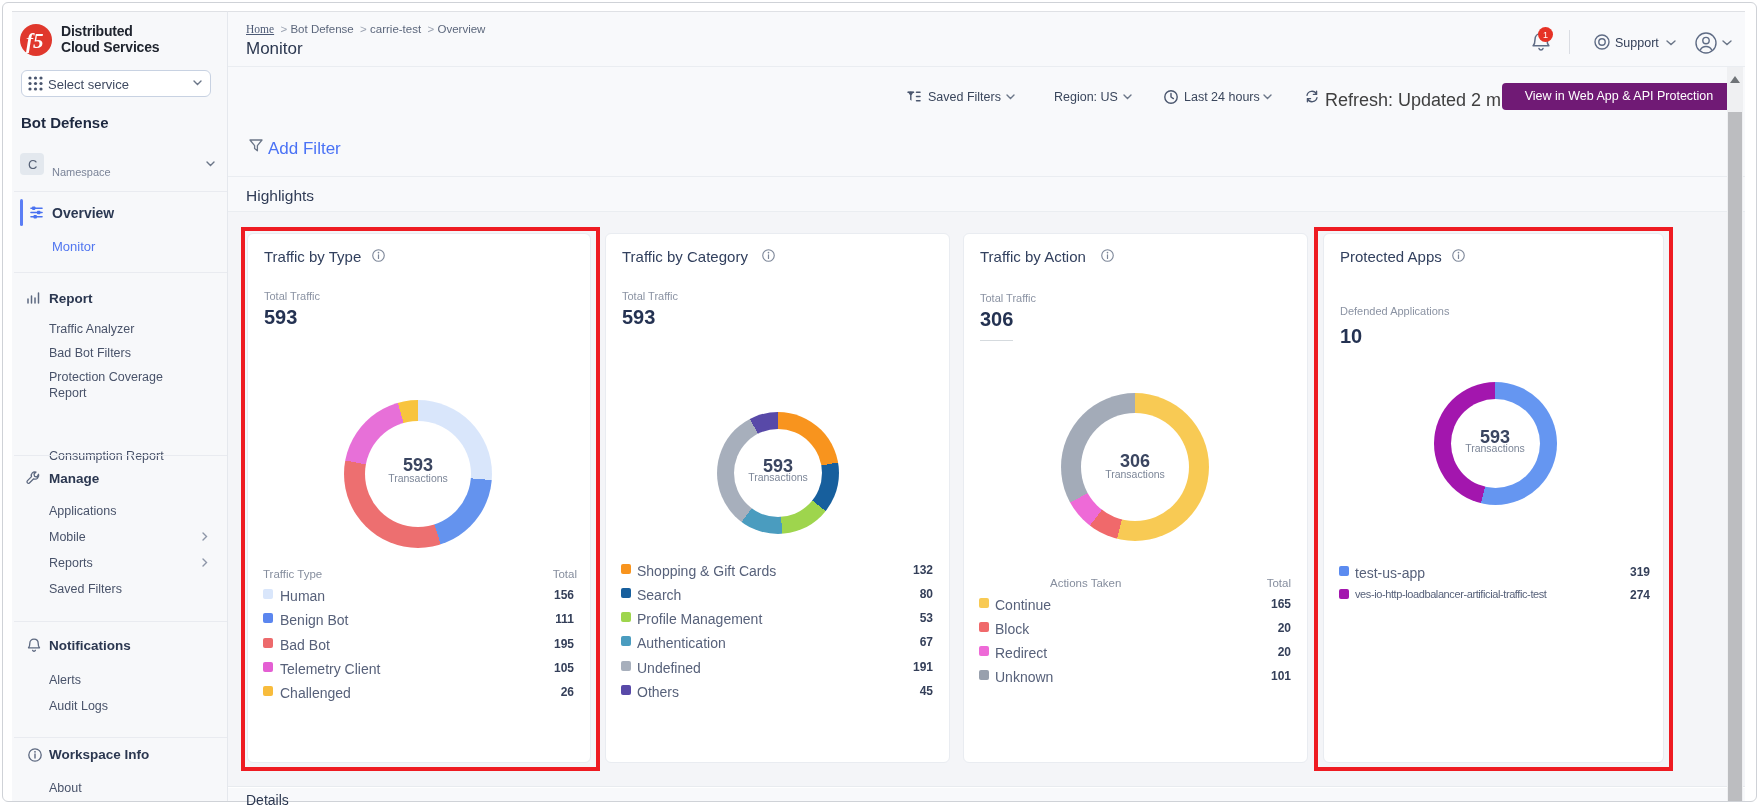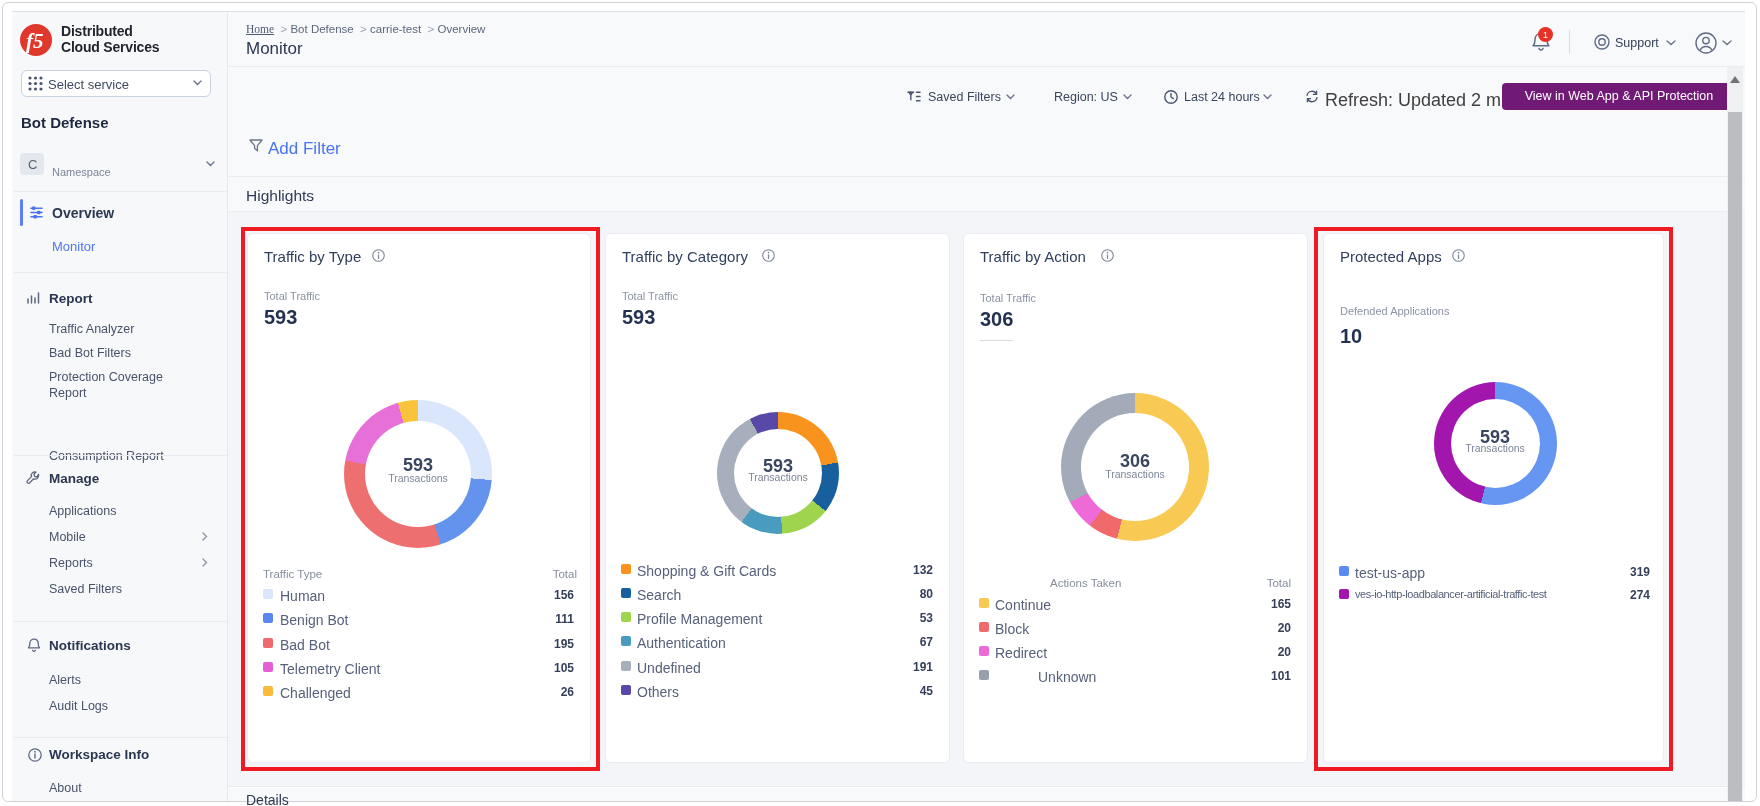--- a/index.html
+++ b/index.html
@@ -305,21 +305,21 @@
   <div class="sq" style="left:979px;top:598px;background:#f8ca54;"></div>
   <div class="lbl" style="left:995px;top:597px;">Continue</div>
   <div class="val" style="left:1231px;top:597px;">165</div>
   <div class="sq" style="left:979px;top:622px;background:#f0696b;"></div>
   <div class="lbl" style="left:995px;top:621px;">Block</div>
   <div class="val" style="left:1231px;top:621px;">20</div>
   <div class="sq" style="left:979px;top:646px;background:#ee6ad7;"></div>
   <div class="lbl" style="left:995px;top:645px;">Redirect</div>
   <div class="val" style="left:1231px;top:645px;">20</div>
   <div class="sq" style="left:979px;top:670px;background:#98a0ad;"></div>
-  <div class="lbl" style="left:995px;top:669px;margin-left:43px;">Unknown</div>
+  <div class="lbl" style="left:995px;top:669px;">Unknown</div>
   <div class="val" style="left:1231px;top:669px;">101</div>
 
   <div class="sq" style="left:1339px;top:566px;background:#5b8bf0;"></div>
   <div class="lbl" style="left:1355px;top:565px;">test-us-app</div>
   <div class="val" style="left:1590px;top:565px;">319</div>
   <div class="sq" style="left:1339px;top:589px;background:#a316ae;"></div>
   <div class="lbl" style="left:1355px;top:588px;font-size:11px;letter-spacing:-0.4px;">ves-io-http-loadbalancer-artificial-traffic-test</div>
   <div class="val" style="left:1590px;top:588px;">274</div>
 
   <div class="redbox" style="left:241px;top:227px;width:359px;height:544px;"></div>

